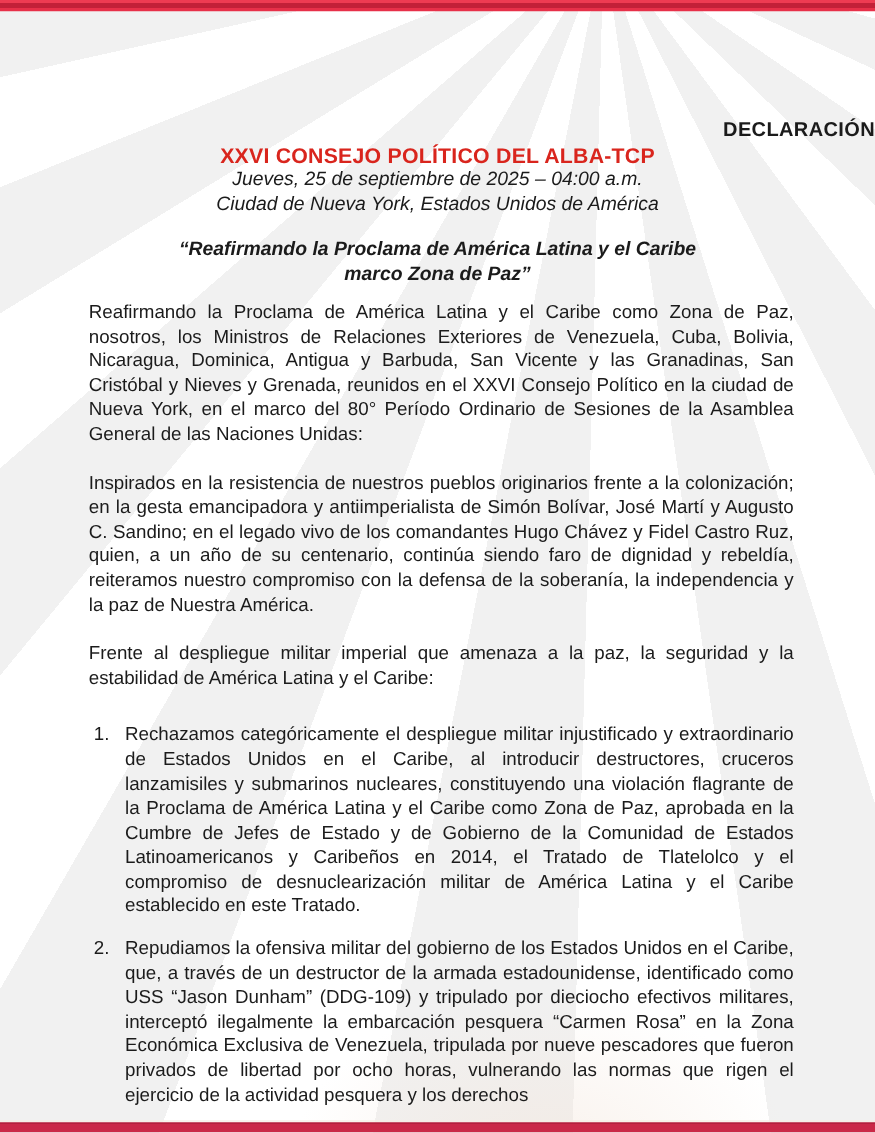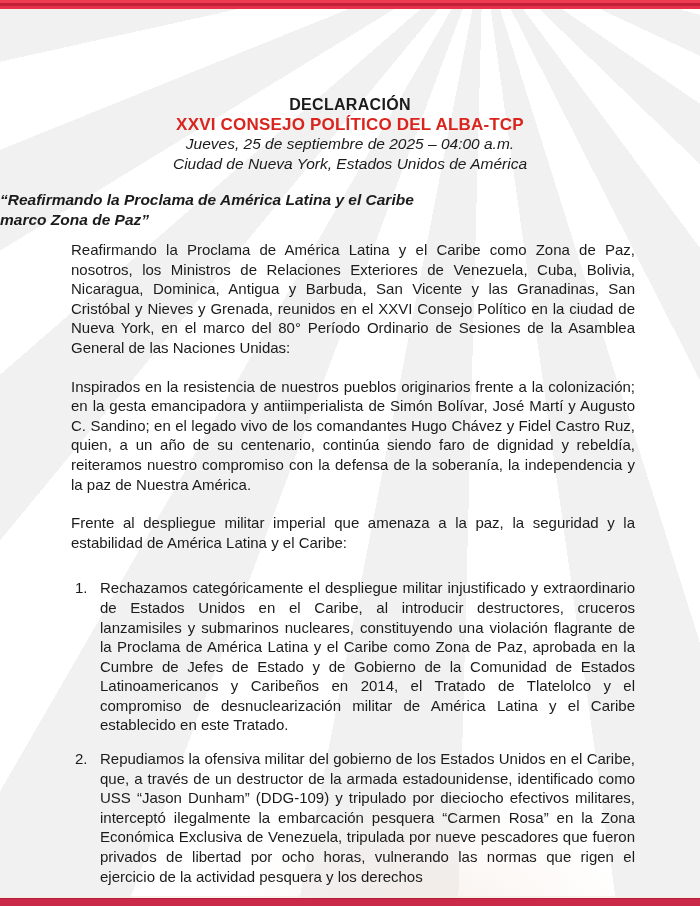--- a/index.html
+++ b/index.html
@@ -30,25 +30,25 @@
     position:absolute;bottom:7px;left:0;right:0;height:3px;
     background:#f5efe4;opacity:.7;
   }
   .bottom-bar{
     position:absolute;bottom:0;left:0;right:0;height:7px;
     background:#ca2947;
     border-top:1px solid #ad1f3b;
   }
   .content{position:absolute;top:9px;left:0;width:700px;}
   .doc-header{text-align:center;margin-top:86px;line-height:19.5px;}
-  .doc-title{font-size:16px;font-weight:bold;letter-spacing:.3px;}
+  .doc-title{font-size:16px;font-weight:bold;letter-spacing:.3px;text-align:right;}
   .doc-subtitle{font-size:17px;font-weight:bold;color:var(--red-heading);letter-spacing:.2px;}
   .doc-date,.doc-loc{font-size:15.5px;font-style:italic;}
   .quote{
-    text-align:left;font-weight:bold;font-style:italic;
+    text-align:center;font-weight:bold;font-style:italic;
     font-size:15.5px;line-height:19.5px;margin-top:17px;
   }
   .body-text{margin:11px 65px 0 71px;}
   .para{
     font-size:15px;line-height:19.6px;text-align:justify;
     margin:0 0 19px 0;
   }
   .numbered-list{margin:26px 0 0 0;padding:0;list-style:none;}
   .list-item{
     position:relative;padding-left:29px;

